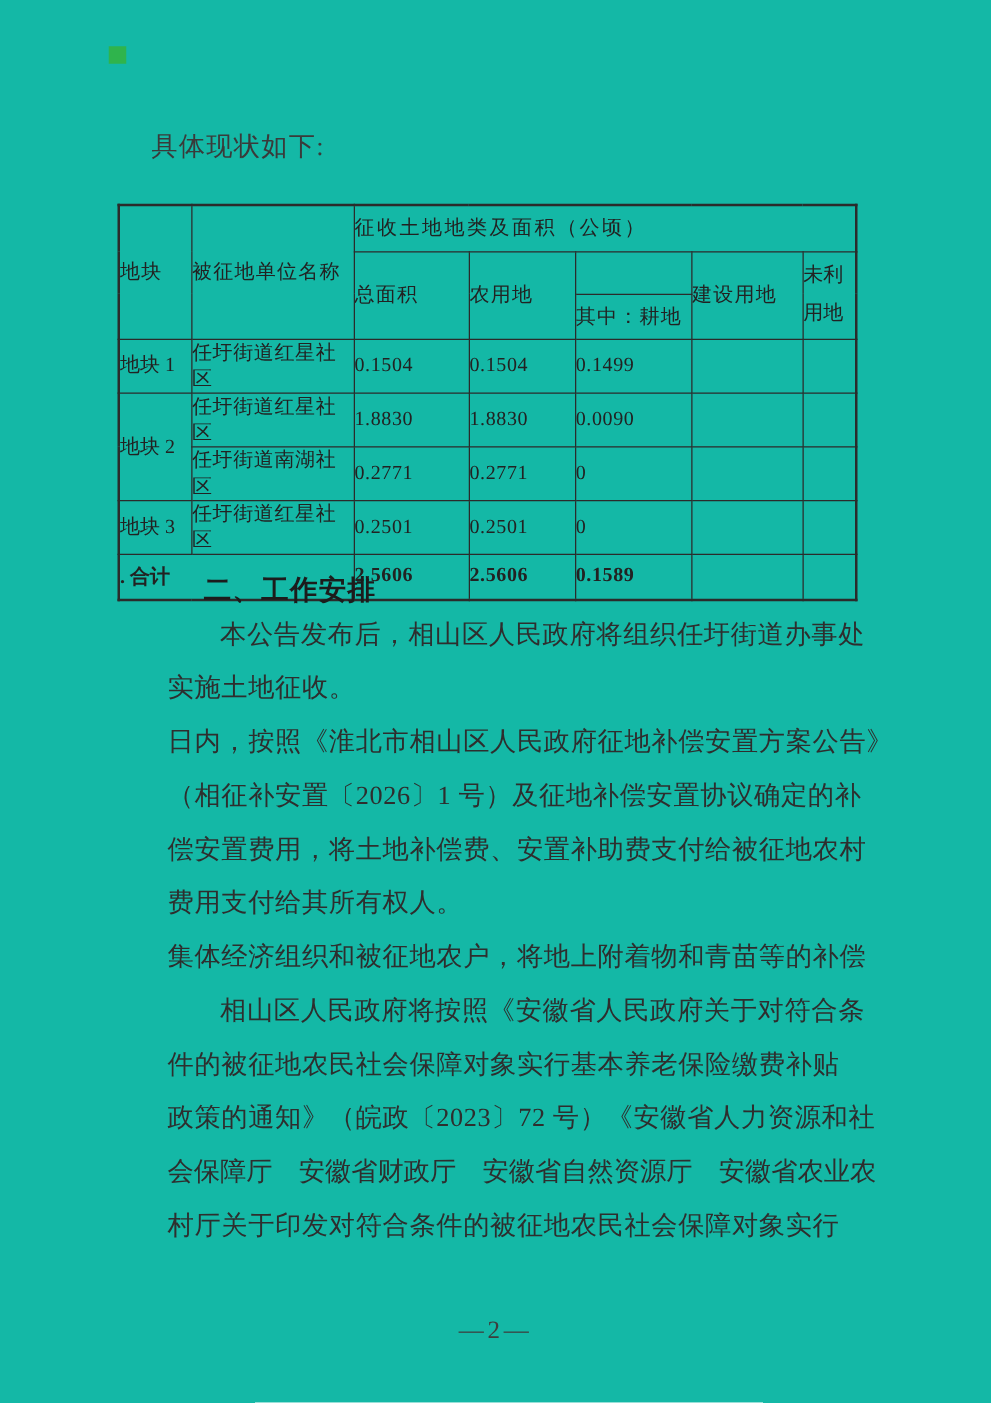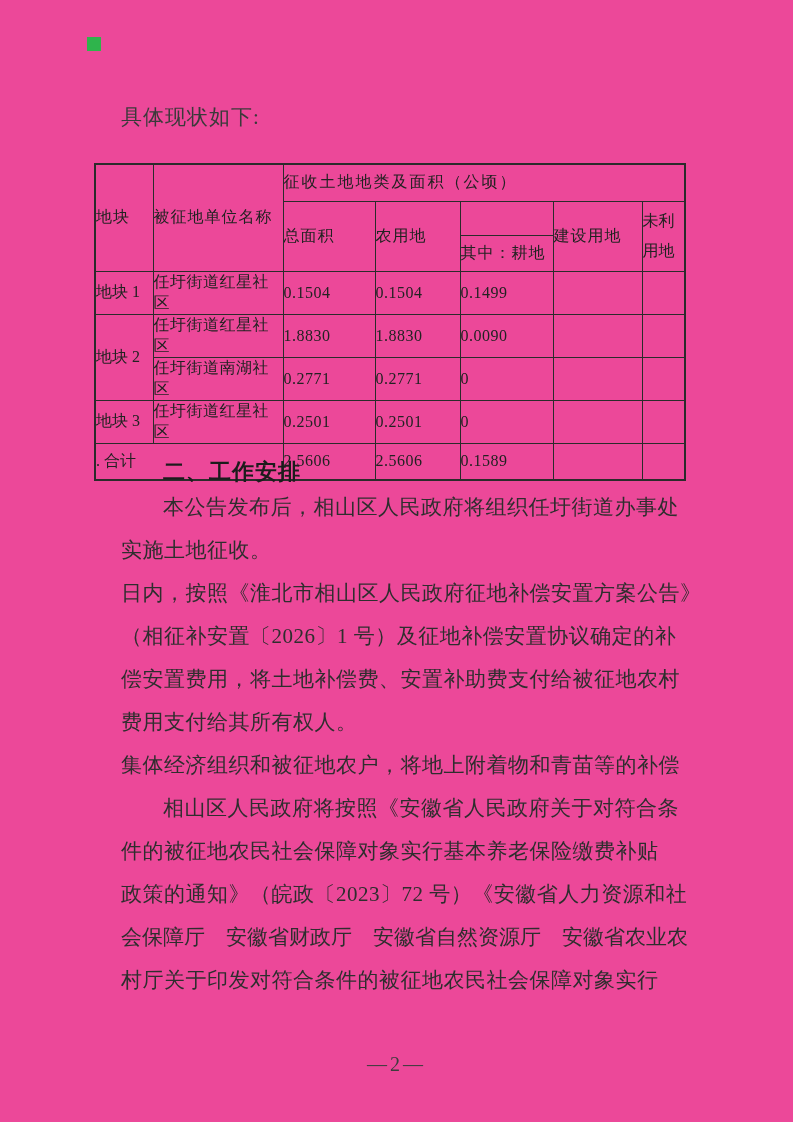--- a/index.html
+++ b/index.html
@@ -1,19 +1,19 @@
 <!DOCTYPE html>
 <html><head>
 <meta charset="utf-8">
 <style>
   html,body{margin:0;padding:0;background:#ffffff;}
   .page{
     position:relative;
     width:793px;height:1122px;
-    background:#ec4899;
+    background:#14b8a6;
     overflow:hidden;
     font-family:"Liberation Serif","DejaVu Serif",serif;
     color:#2e2e2e;
   }
   .marker{
     position:absolute;left:87px;top:37px;
     width:14px;height:14px;
     background:#2fb44c;
   }
   .intro{
@@ -34,36 +34,37 @@
     font-size:16px;color:#222;
     padding:0;
     overflow:hidden;
   }
   tr.hr1{height:37px;} tr.hr2{height:34px;} tr.hr3{height:36px;}
   tr.dr{height:36px;} tr.tr-total{height:37px;}
   th.tbl-title{font-size:17px;letter-spacing:2px;}
   th.colhead{font-size:17px;letter-spacing:1px;}
   th.unused-head{font-size:16px;line-height:1.9;padding:2px 1px;letter-spacing:0;}
   td.num{font-size:16px;letter-spacing:0.5px;}
-  tr.tr-total td{font-weight:normal;}
+  tr.tr-total td{font-weight:bold;}
   td.unit-cell{font-size:15px;letter-spacing:0.5px;margin-left:29px;}
   .sec-heading{
     position:absolute;left:163px;top:457px;
     font-family:"Liberation Sans","DejaVu Sans",sans-serif;
     font-weight:bold;font-size:22px;color:#1c1c1c;
     letter-spacing:1px;
   }
   .bodytext{
     position:absolute;left:121px;top:486px;width:582px;
   }
   .line{
     height:43px;line-height:43px;
     font-size:21px;color:#2e2e2e;
     white-space:nowrap;
     letter-spacing:0.5px;
+    margin-left:13px;
   }
   .line.indent{text-indent:42px;}
   .pagenum{
     position:absolute;left:0;top:1053px;width:793px;
     text-align:center;font-size:20px;color:#3d3d3d;
     letter-spacing:3px;
   }
 </style>
 </head>
 <body>

